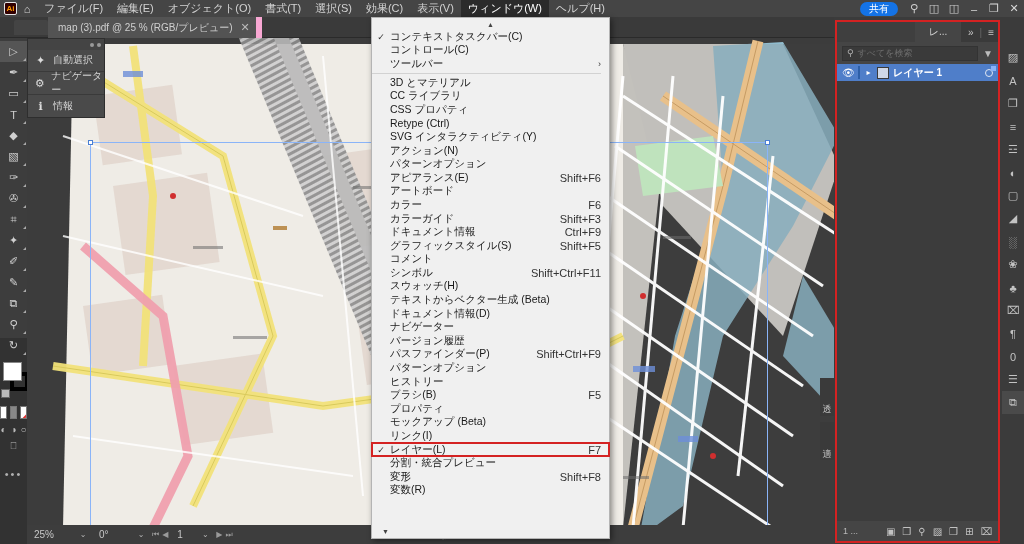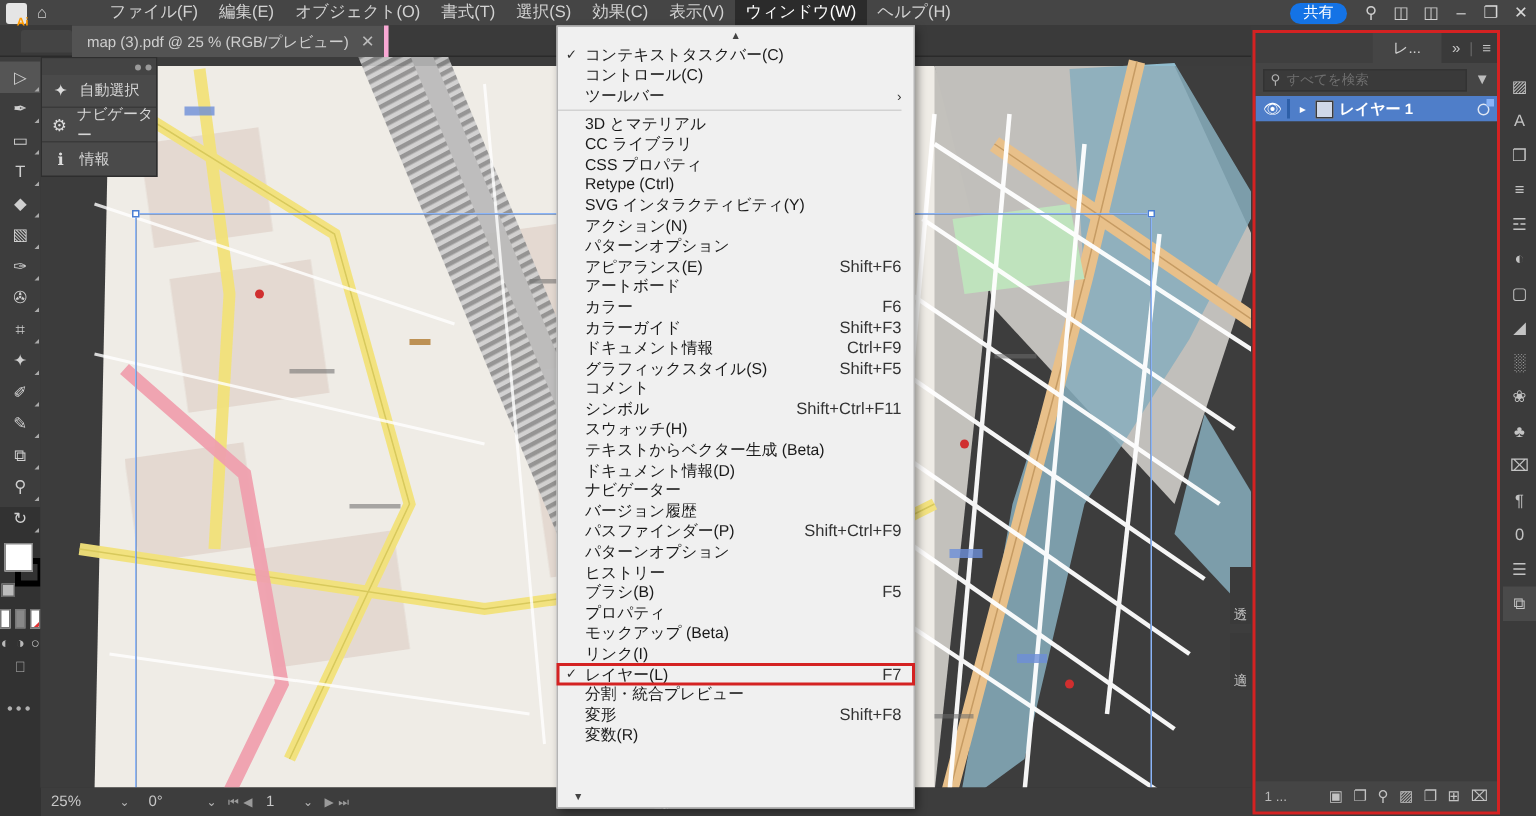--- a/index.html
+++ b/index.html
@@ -12,21 +12,21 @@
   }
   #app { position:relative; width:1024px; height:544px; }
 
   
   .menubar {
     position:absolute; top:0; left:0; width:1024px; height:17px;
     background:#454545; display:flex; align-items:center;
   }
   .ai-logo {
     width:13px; height:13px; margin-left:4px; background:#330000;
-    border:7px solid #e5e5e5; border-radius:2px; color:#ff9a00;
+    border:1px solid #e5e5e5; border-radius:2px; color:#ff9a00;
     font-size:8px; font-weight:bold; text-align:center; line-height:11px;
   }
   .home-ico { width:20px; text-align:center; color:#cfcfcf; font-size:11px; }
   .mb-item {
     padding:0 7px; height:17px; line-height:17px; font-size:11px;
     color:#d2d2d2; white-space:nowrap; cursor:default;
   }
   .mb-item.active { background:#2b2b2b; color:#fff; }
 
   .topright { position:absolute; top:0; right:0; height:17px; display:flex; align-items:center; }
@@ -42,21 +42,21 @@
     position:absolute; top:17px; left:0; width:1024px; height:21px;
     background:#3a3a3a; border-bottom:1px solid #2a2a2a;
   }
   .tab-ghost {
     position:absolute; left:14px; top:3px; width:34px; height:15px;
     background:#444; border-radius:2px 2px 0 0;
   }
   .doc-tab {
     position:absolute; left:48px; top:0; height:21px; background:#535353;
     display:flex; align-items:center; padding:0 6px 0 10px; gap:8px;
-    border-right:3px solid #f9a8d4; color:#cfcfcf; font-size:10px;
+    border-right:6px solid #f9a8d4; color:#cfcfcf; font-size:10px;
   }
   .tab-close { font-size:11px; color:#bbb; }
 
   
   .toolbar {
     position:absolute; left:0; top:38px; width:27px; height:300px;
     background:#3d3d3d; padding-top:3px;
   }
   .tool {
     width:27px; height:21px; display:flex; align-items:center; justify-content:center;
@@ -174,21 +174,21 @@
             display:flex; align-items:center; justify-content:flex-start; padding-left:10px; color:#444; font-size:7px; }
 </style>
 </head>
 <body>
 
 <div id="app">
 
   <div class="menubar">
     <div class="ai-logo">Ai</div>
     <div class="home-ico">⌂</div>
-    <div id="mb-items" style="display:flex;margin-left:28px;">
+    <div id="mb-items" style="display:flex;">
         <div class="mb-item">ファイル(F)</div>
         <div class="mb-item">編集(E)</div>
         <div class="mb-item">オブジェクト(O)</div>
         <div class="mb-item">書式(T)</div>
         <div class="mb-item">選択(S)</div>
         <div class="mb-item">効果(C)</div>
         <div class="mb-item">表示(V)</div>
         <div class="mb-item active">ウィンドウ(W)</div>
         <div class="mb-item">ヘルプ(H)</div>
       </div>

